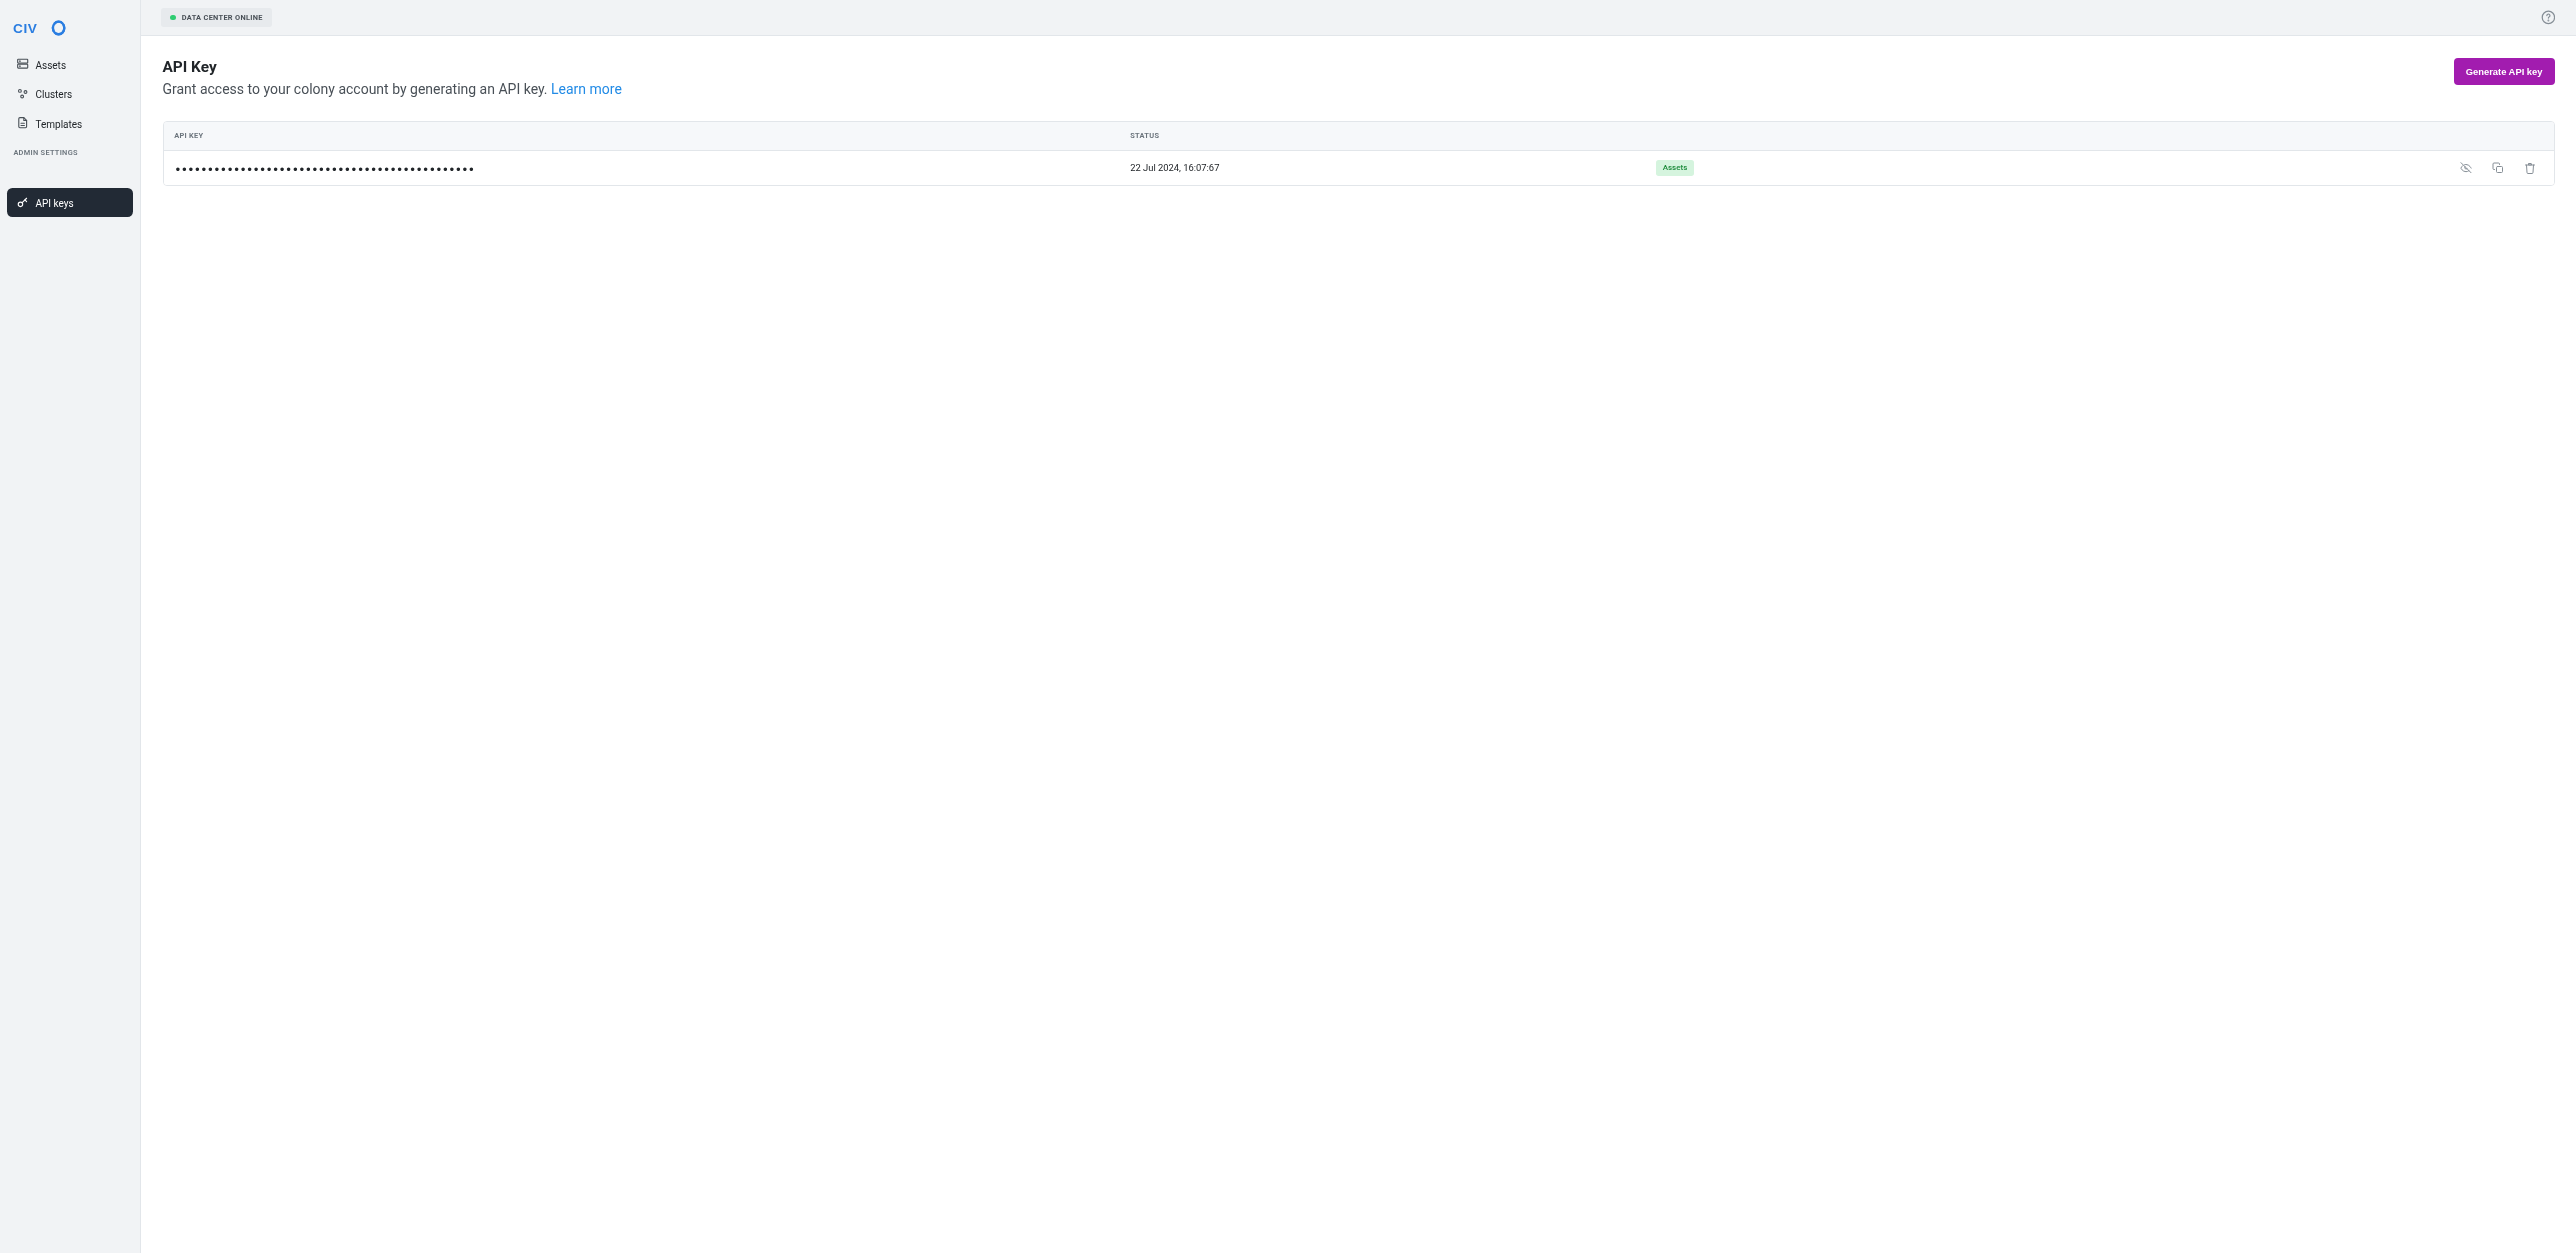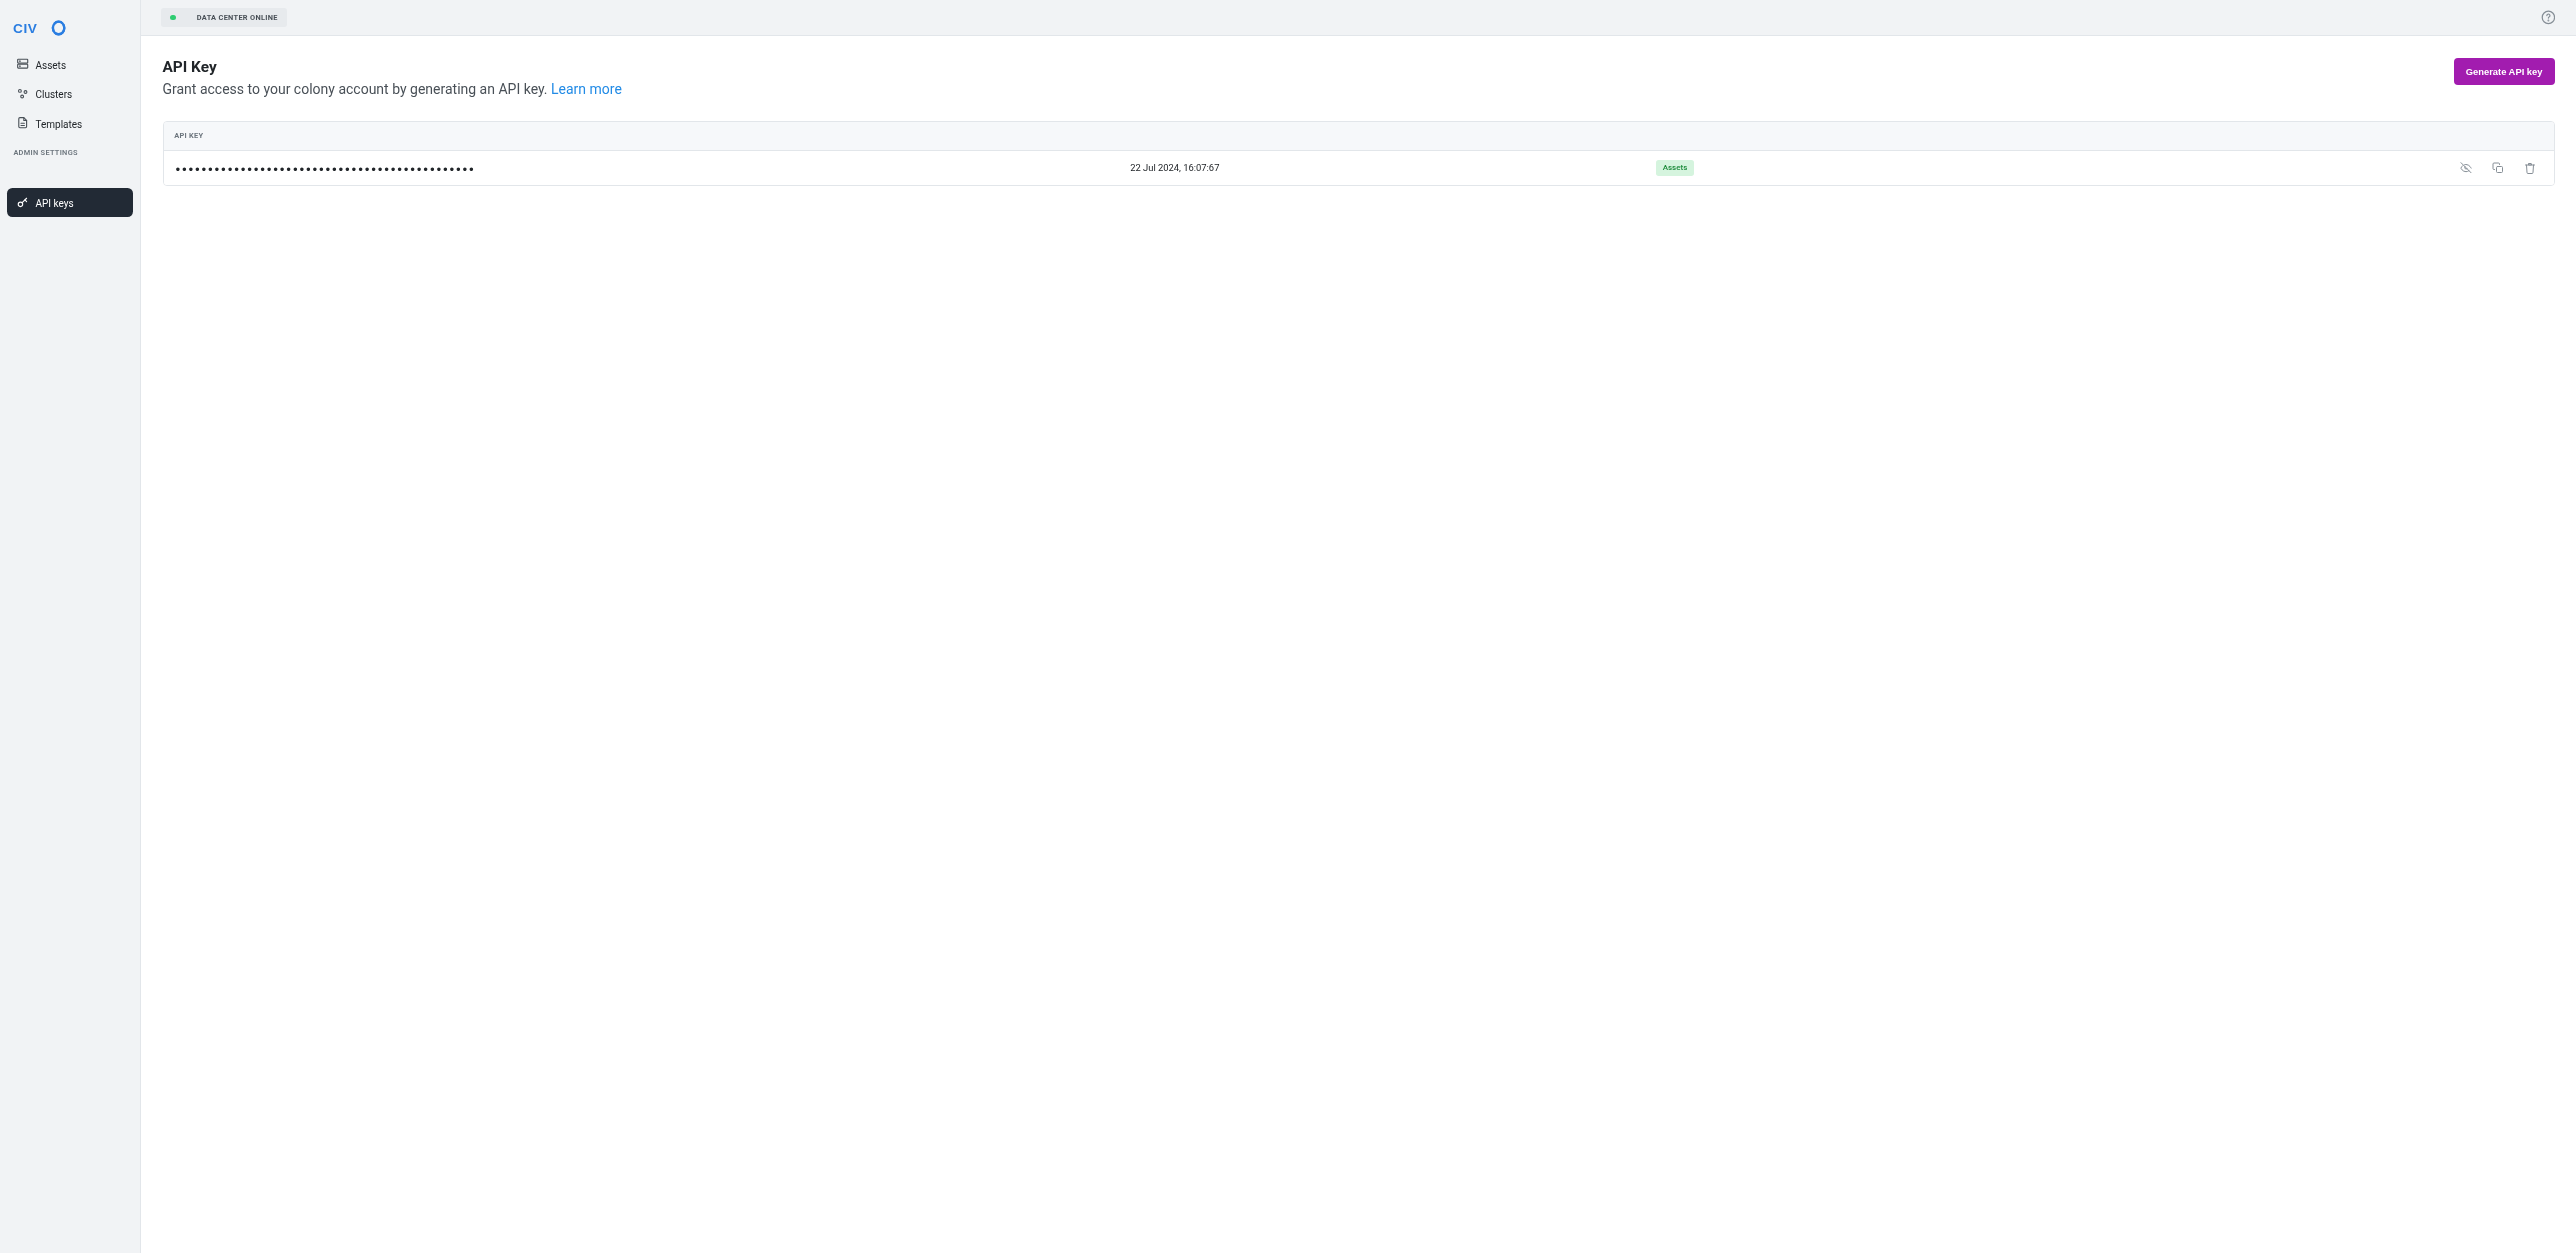--- a/index.html
+++ b/index.html
@@ -9,21 +9,21 @@
     .logo { padding: 6.7px 6.7px 13.4px 6.7px; }
     .logo svg { width: 57px; height: auto; display: block; }
     .nav-item { display: flex; align-items: flex-end; gap: 6px; padding: 8px 9.4px; border-radius: 5.4px; cursor: pointer; font-size: 10px; color: #212529; }
     .nav-item .icon { width: 13.4px; height: 13.4px; display: flex; align-items: center; justify-content: center; }
     .nav-item.active { background: #222a35; color: #ffffff; margin-top: 24px; }
     .nav-item.active .icon svg { stroke: #ffffff; fill: none; }
     .nav-item .icon svg { stroke: #495057; fill: none; }
     .nav-section-label { padding: 10.7px 6.7px 6.7px 6.7px; font-size: 7.4px; font-weight: 600; letter-spacing: 0.3px; color: #6c757d; }
     .main { flex: 1; display: flex; flex-direction: column; background: #f1f3f5; }
     .topbar { height: 36px; display: flex; align-items: center; justify-content: space-between; padding: 0 20px; border-bottom: 0.7px solid #e2e6ea; background: #f1f3f5; }
-    .status-chip { display: inline-flex; align-items: center; gap: 21px; background: #e7eaed; border-radius: 2.7px; padding: 5.4px 9.4px; font-size: 7.4px; font-weight: 700; letter-spacing: 0.3px; color: #495057; }
+    .status-chip { display: inline-flex; align-items: center; gap: 6px; background: #e7eaed; border-radius: 2.7px; padding: 5.4px 9.4px; font-size: 7.4px; font-weight: 700; letter-spacing: 0.3px; color: #495057; }
     .status-dot { width: 5.4px; height: 5.4px; border-radius: 50%; background: #2ecc71; display: inline-block; }
     .help-btn { width: 16px; height: 16px; display: flex; align-items: center; justify-content: center; cursor: pointer; }
     .help-btn svg { stroke: #868e96; }
     .content { flex: 1; background: #ffffff; padding: 21.5px; overflow: auto; }
     .page-header { display: flex; justify-content: space-between; align-items: flex-start; margin-bottom: 24px; }
     .page-title { font-size: 15.4px; font-weight: 700; color: #212529; margin-bottom: 5.4px; }
     .page-desc { font-size: 14px; color: #495057; }
     .page-desc a { color: #228be6; text-decoration: none; cursor: pointer; }
     .btn-primary { background: #a21caf; color: #fff; border: none; border-radius: 4px; padding: 8px 12px; font-size: 9.4px; font-weight: 600; cursor: pointer; }
     .table-wrap { border: 0.7px solid #e2e6ea; border-radius: 4px; overflow: hidden; }
@@ -130,20 +130,21 @@
             <span>Grant access to your colony account by generating an API key. </span>
             <a>Learn more</a>
           </p>
         </div>
         <button class="btn-primary">Generate API key</button>
       </div>
 
       <div class="table-wrap">
         <div class="thead-row">
           <div class="th col-key">API KEY</div>
+          <div class="th col-status">STATUS</div>
           <div class="th col-actions"></div>
         </div>
 
         <div class="tbody-row">
           <div class="td col-key">
             <span class="mask-key">••••••••••••••••••••••••••••••••••••••••••••••</span>
           </div>
           <div class="td col-date">22 Jul 2024, 16:07:67</div>
           <div class="td col-status">
             <span class="badge">Assets</span>

